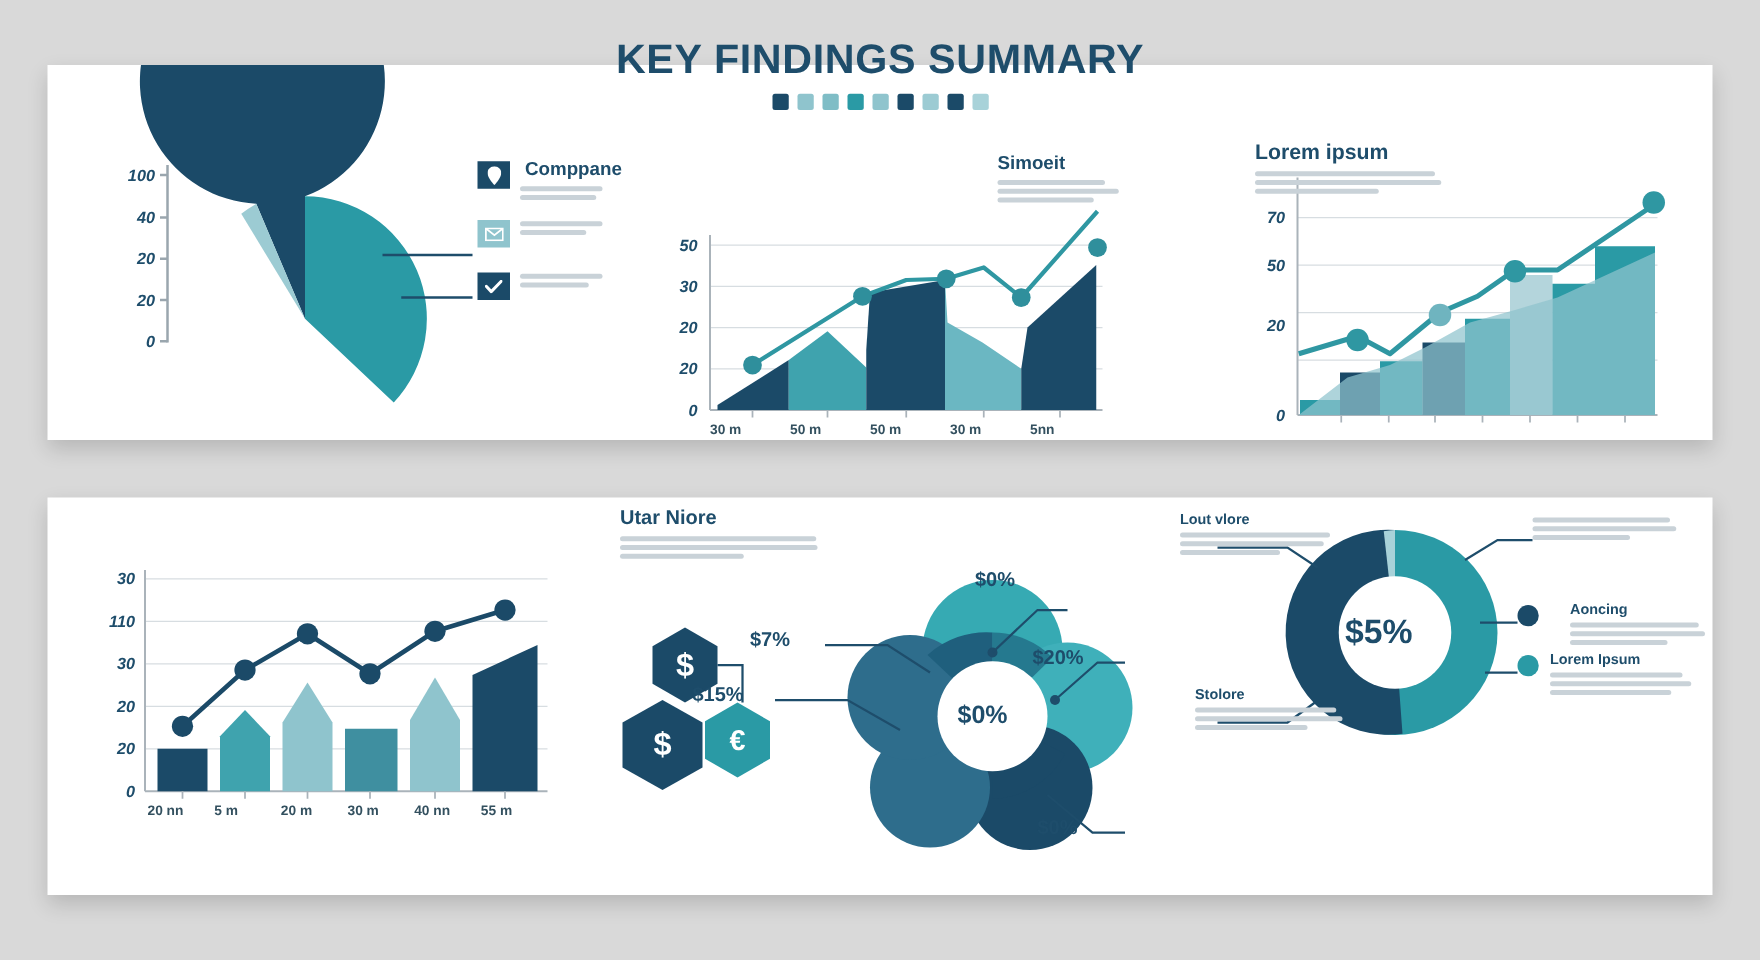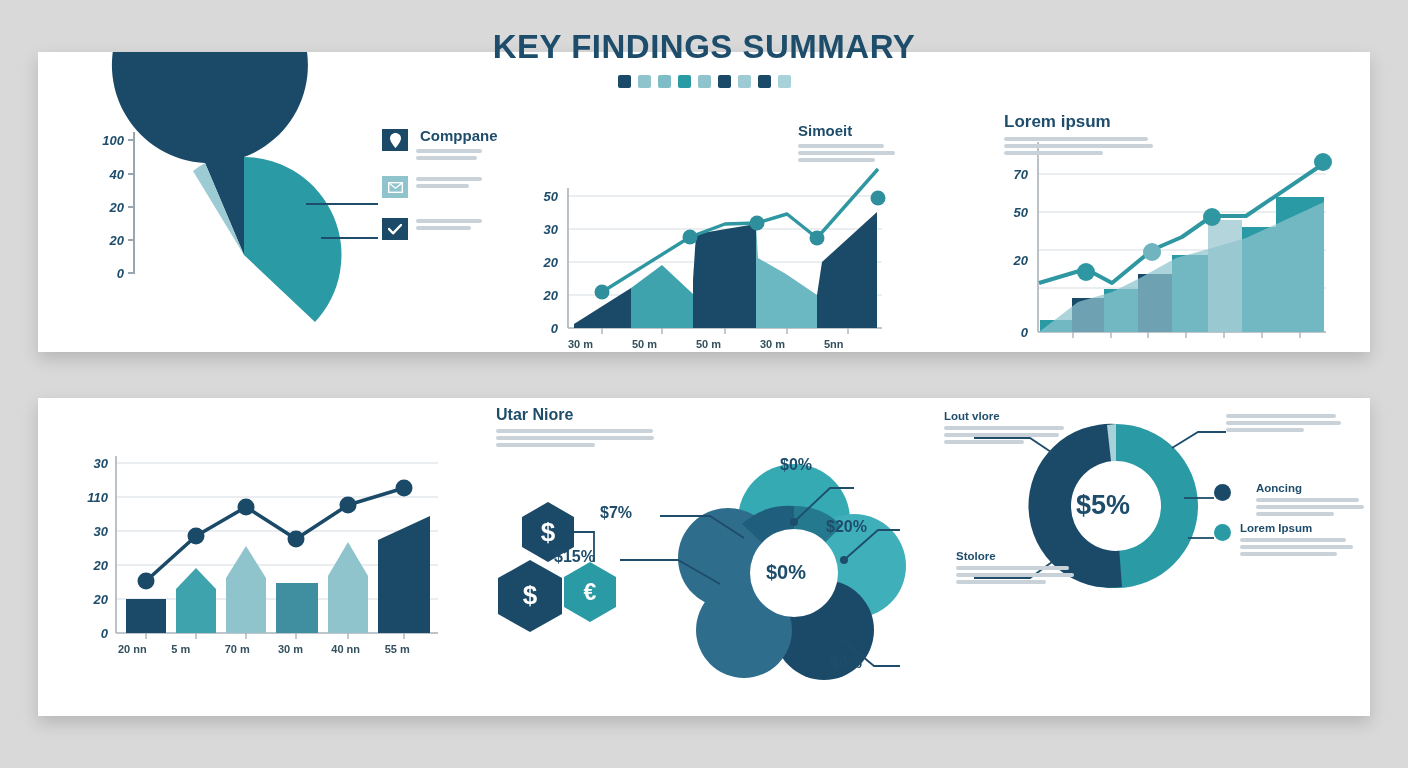--- a/index.html
+++ b/index.html
@@ -349,21 +349,21 @@
         <div style="top:99px;">110</div>
         <div style="top:133px;">30</div>
         <div style="top:167px;">20</div>
         <div style="top:201px;">20</div>
         <div style="top:235px;">0</div>
       </div>
 
       <div class="x-labels" style="left:80px; top:245px; width:320px;">
         <span>20 nn</span>
         <span>5 m</span>
-        <span>70 m</span>
+        <span>20 m</span>
         <span>30 m</span>
         <span>40 nn</span>
         <span>55 m</span>
       </div>
     </div>
 
     <div class="cell" style="left:444px; width:444px;">
       <svg width="444" height="318">
 
         <g>

